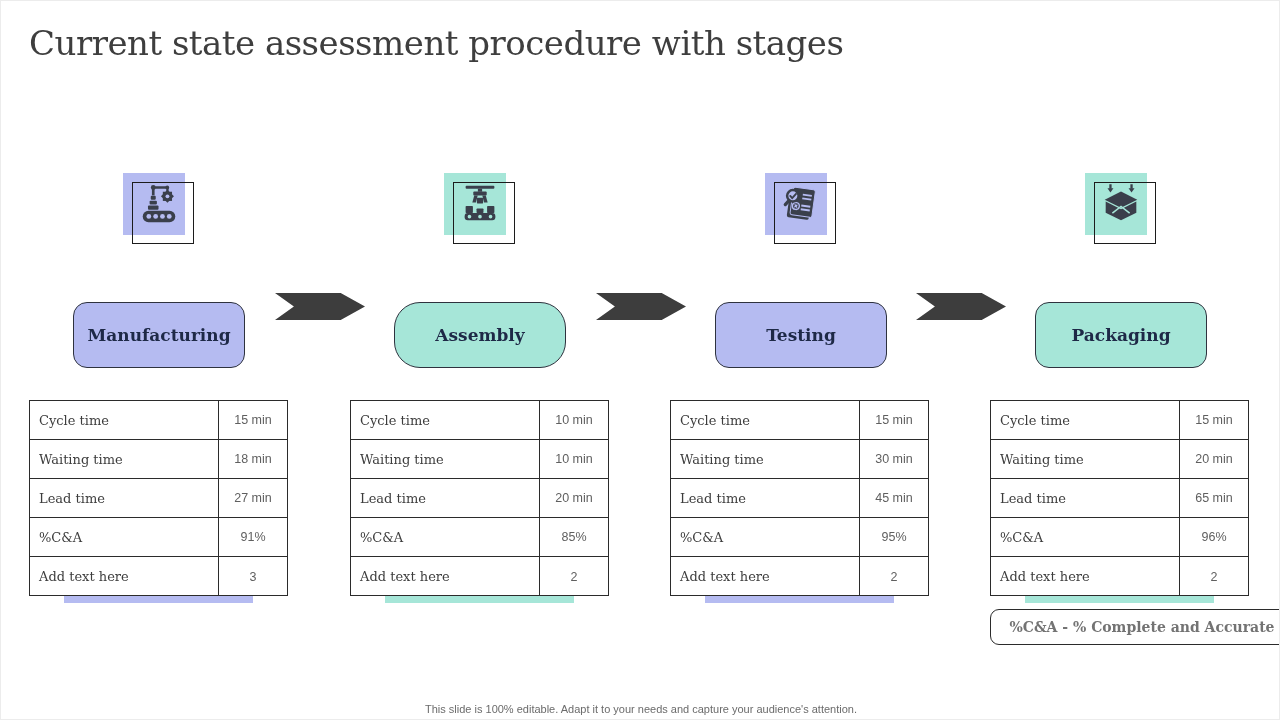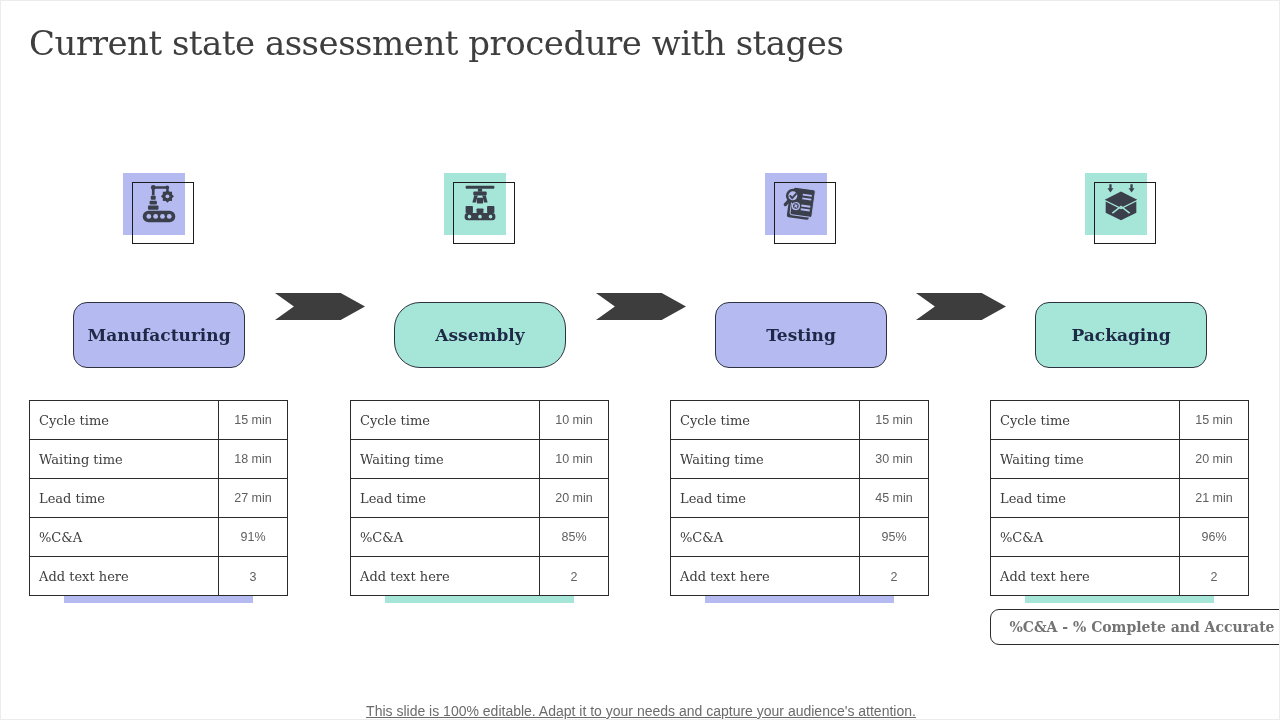--- a/index.html
+++ b/index.html
@@ -55,21 +55,21 @@
   .accent-bar { position:absolute; top:594px; width:189px; height:8px; background:var(--sq); z-index:1; }
   
   .cna-note {
     position:absolute; left:989px; top:608px; width:304px; height:36px;
     border:1px solid #2b2b2b; border-radius:9px; background:#ffffff;
     display:flex; align-items:center; justify-content:center;
     font-family:"DejaVu Serif", serif; font-weight:700; font-size:14px; color:#737373;
   }
   .footer {
     position:absolute; left:0; top:702px; width:1280px; text-align:center;
-    font-size:14px; color:#6b6b6b;text-decoration:underline;
+    font-size:11px; color:#6b6b6b;
   }
   
   .c1 .icon-block{left:122px;} .c1 .stage-box{left:72px;}  .c1 .stage-table{left:28px;}  .c1 .accent-bar{left:63px;}
   .c2 .icon-block{left:443px;} .c2 .stage-box{left:393px;border-radius:26px;} .c2 .stage-table{left:349px;} .c2 .accent-bar{left:384px;}
   .c3 .icon-block{left:764px;} .c3 .stage-box{left:714px;} .c3 .stage-table{left:669px;} .c3 .accent-bar{left:704px;}
   .c4 .icon-block{left:1084px;}.c4 .stage-box{left:1034px;}.c4 .stage-table{left:989px;} .c4 .accent-bar{left:1024px;}
   .arrow1{left:274px;} .arrow2{left:595px;} .arrow3{left:915px;}
   svg .ink { fill:#3a3f4b; }
   svg .hole { fill:var(--sq); }
 </style>
@@ -266,21 +266,21 @@
       <div class="t-row">
         <div class="t-label">Cycle time</div>
         <div class="t-value">15 min</div>
       </div>
       <div class="t-row">
         <div class="t-label">Waiting time</div>
         <div class="t-value">20 min</div>
       </div>
       <div class="t-row">
         <div class="t-label">Lead time</div>
-        <div class="t-value">21 min</div>
+        <div class="t-value">65 min</div>
       </div>
       <div class="t-row">
         <div class="t-label">%C&amp;A</div>
         <div class="t-value">96%</div>
       </div>
       <div class="t-row">
         <div class="t-label">Add text here</div>
         <div class="t-value">2</div>
       </div>
     </div>

